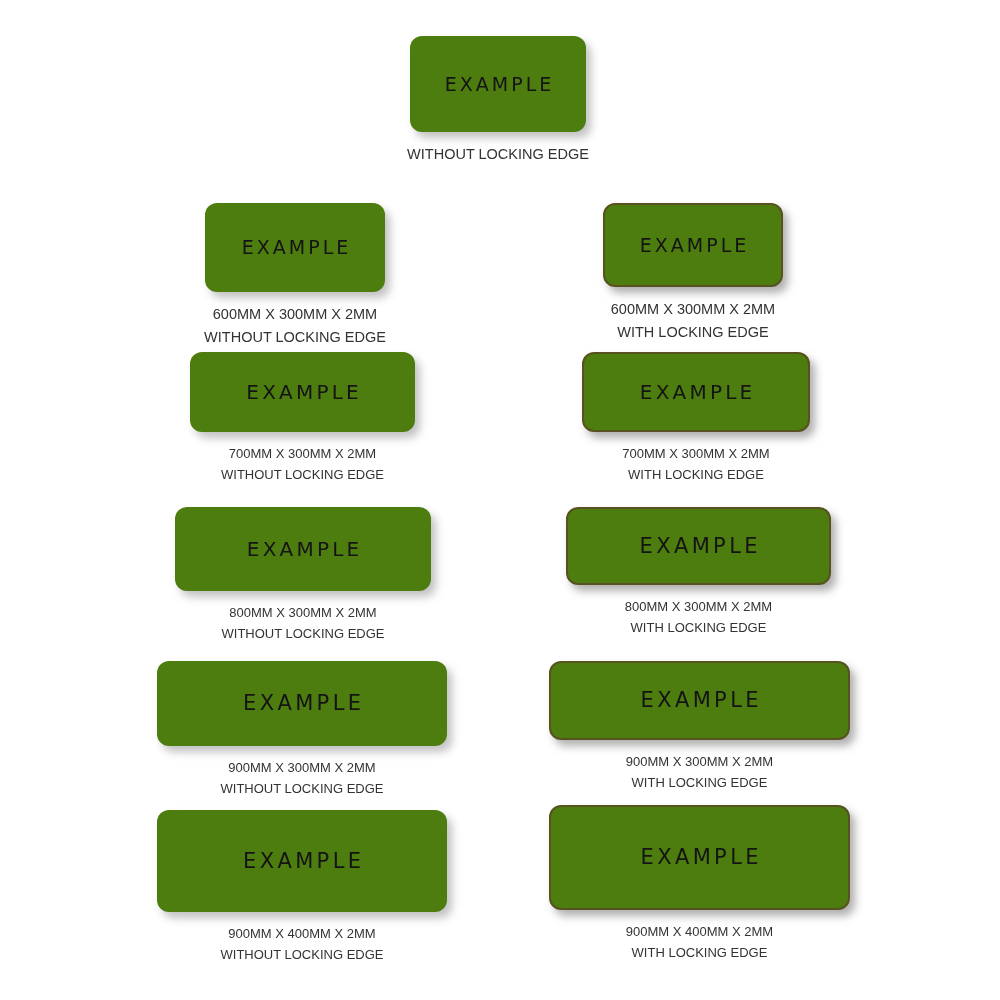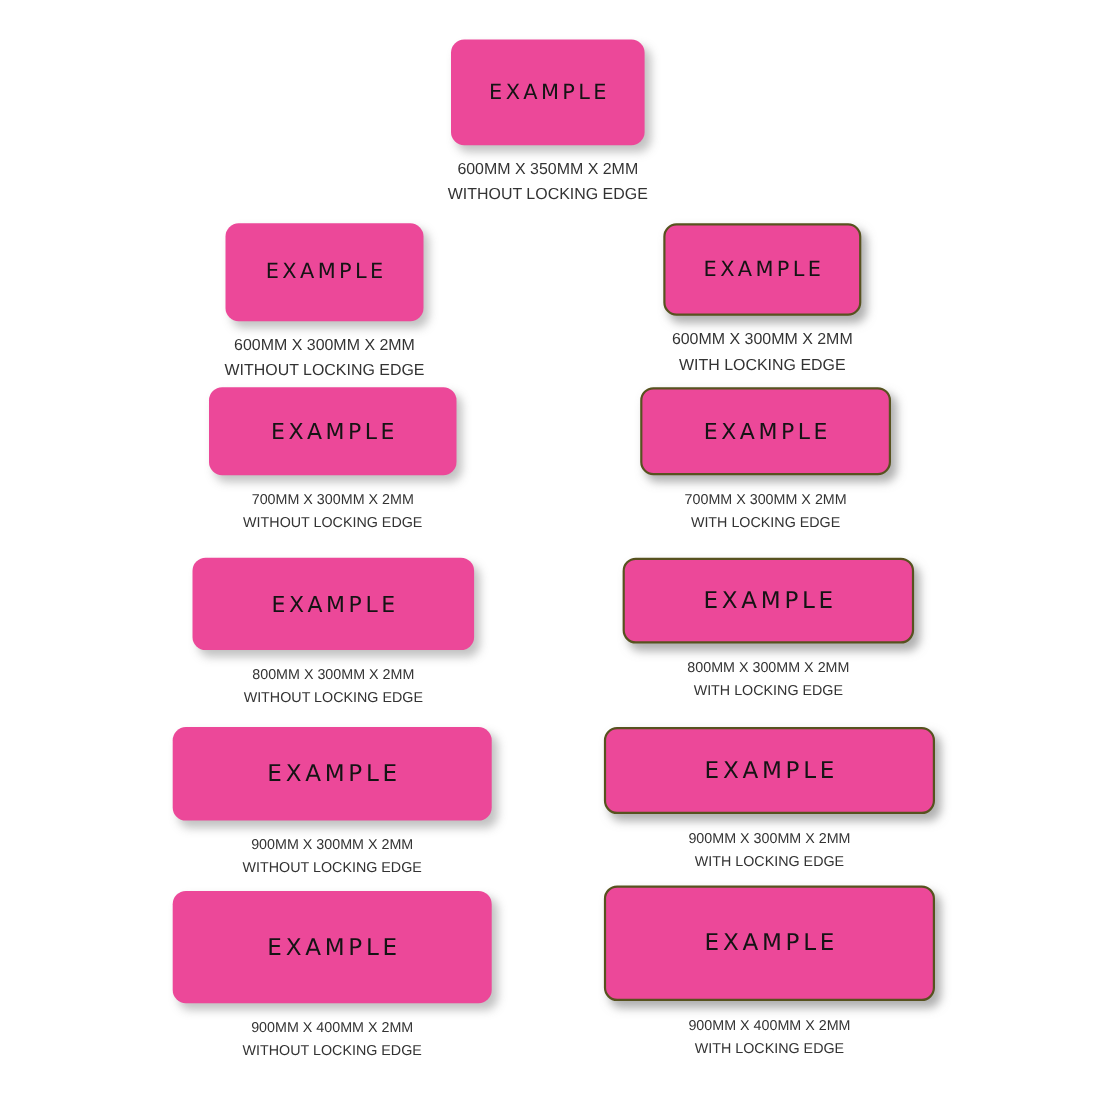--- a/index.html
+++ b/index.html
@@ -24,21 +24,21 @@
 
   
   .cell {
     position: absolute;
     display: flex;
     flex-direction: column;
     align-items: center;
   }
 
   .plate {
-    background: #ec4899;
+    background: #4d7c0f;
     border-radius: 12px;
     display: flex;
     align-items: center;
     justify-content: center;
     box-shadow: 5px 6px 9px rgba(120,120,120,0.45);
     box-sizing: border-box;
   }
 
   .plate.locking {
     border: 2px solid #57521f;
@@ -77,21 +77,20 @@
 </style>
 </head>
 <body>
 
 <div id="stage">
     <div class="cell f-sm cap-sm" style="left: 410px; top: 36px; width: 176px;">
       <div class="plate" style="width: 176px; height: 96px;">
         <span class="plate-text">EXAMPLE</span>
       </div>
       <div class="caption">
-        <span class="caption-line">600MM X 350MM X 2MM</span>
         <span class="caption-line">WITHOUT LOCKING EDGE</span>
       </div>
     </div>
     <div class="cell f-sm cap-sm" style="left: 205px; top: 203px; width: 180px;">
       <div class="plate" style="width: 180px; height: 89px;">
         <span class="plate-text">EXAMPLE</span>
       </div>
       <div class="caption">
         <span class="caption-line">600MM X 300MM X 2MM</span>
         <span class="caption-line">WITHOUT LOCKING EDGE</span>

